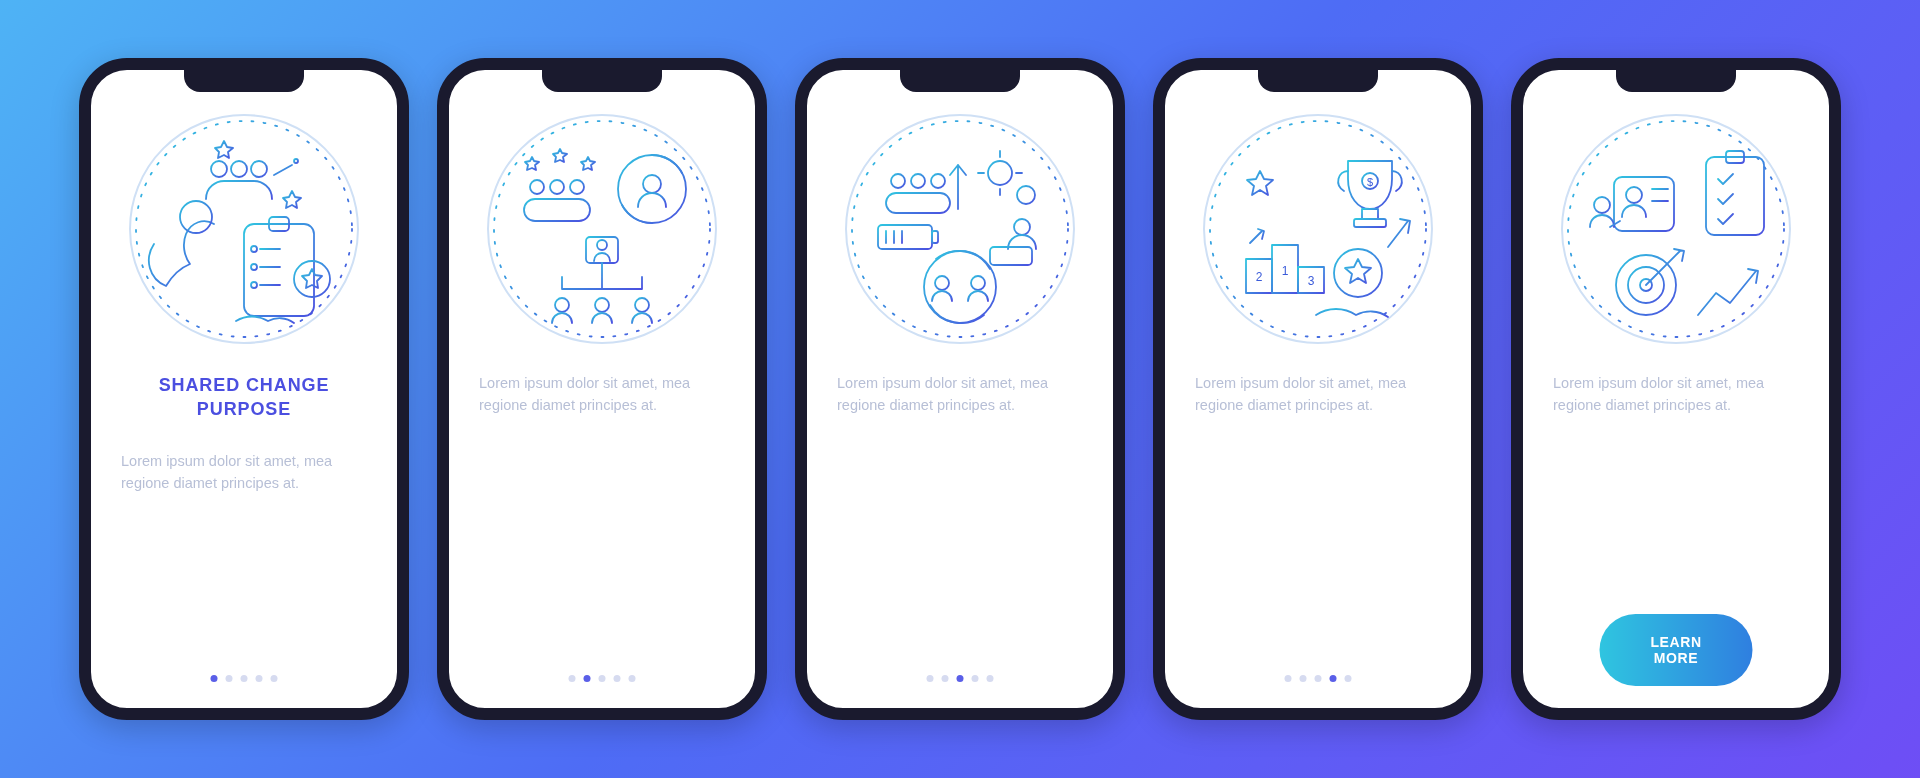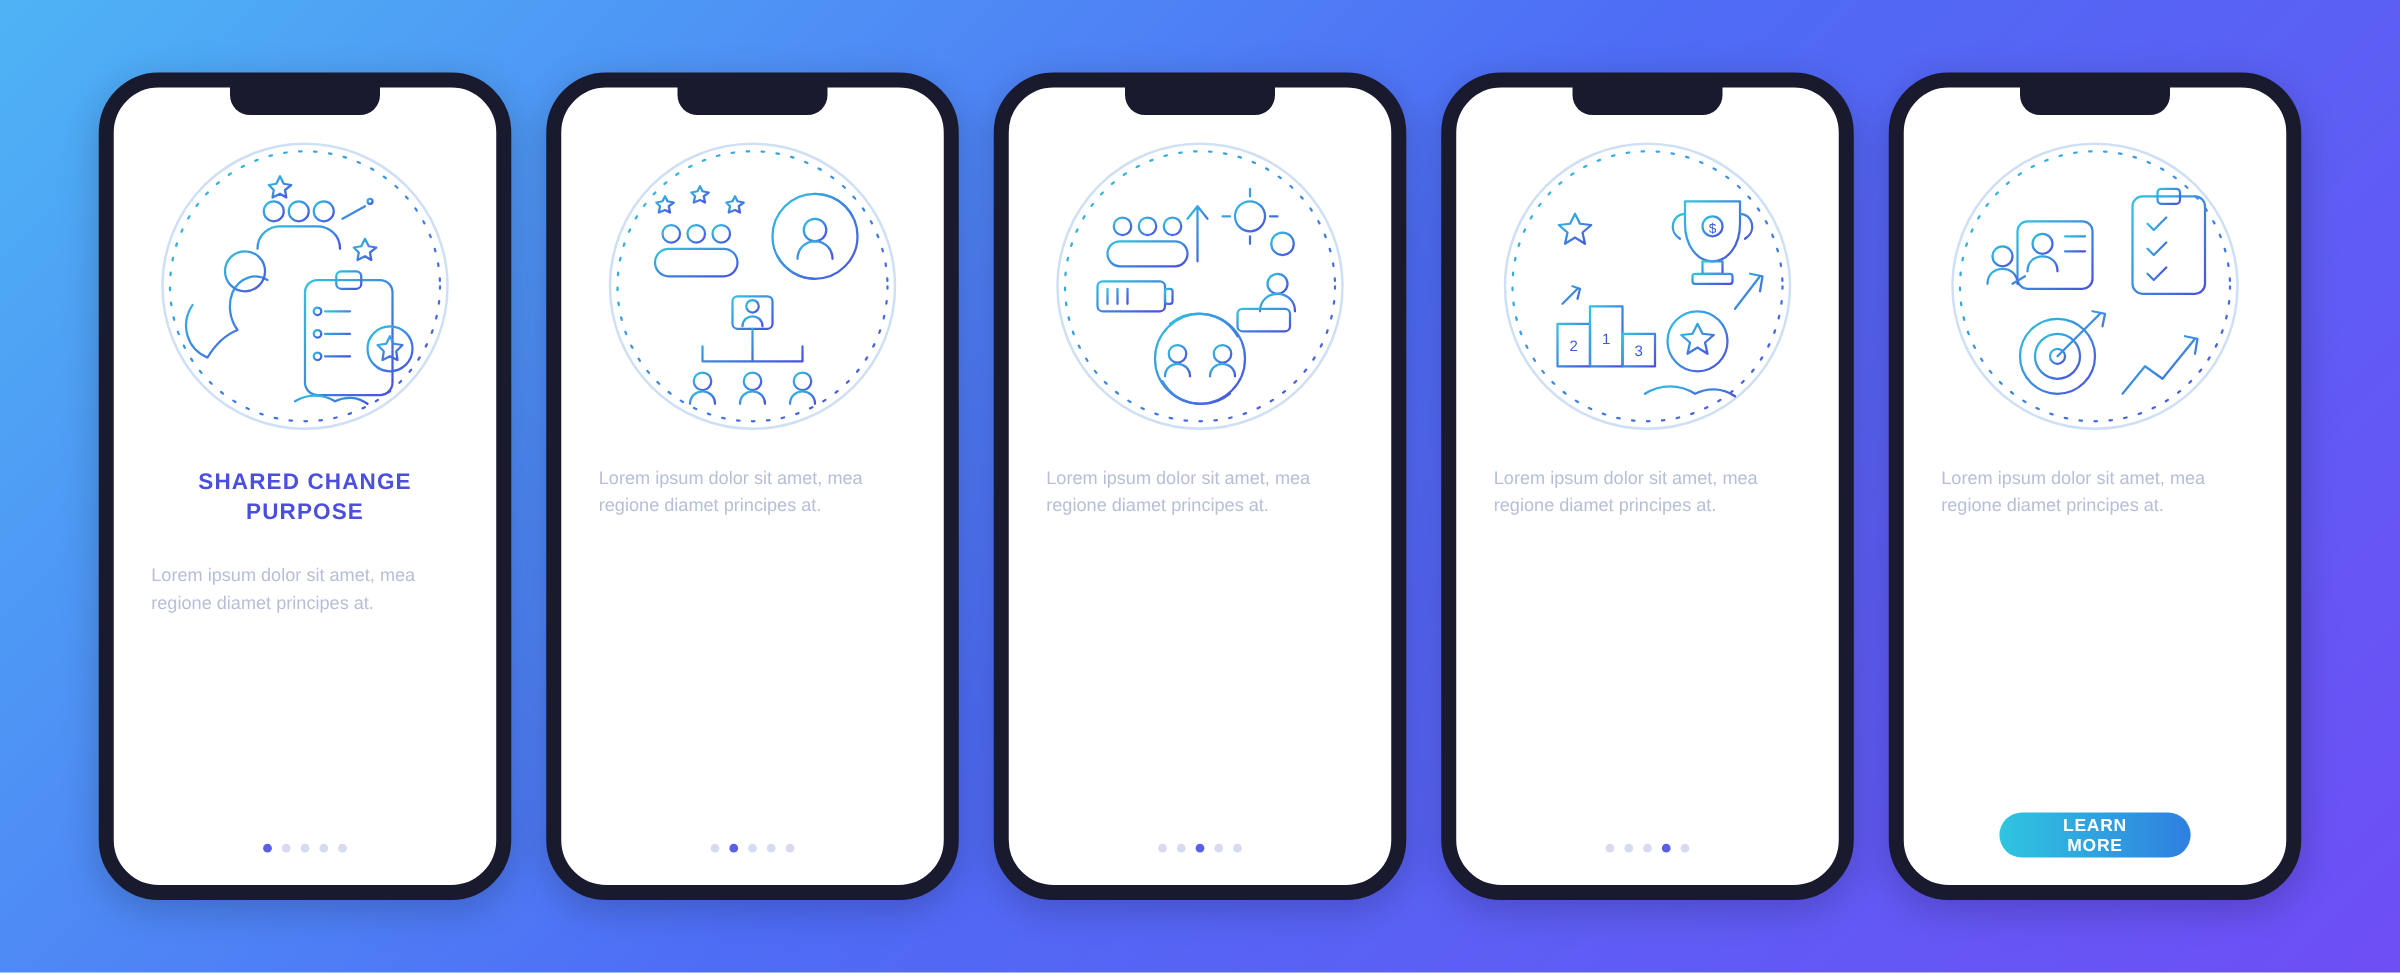--- a/index.html
+++ b/index.html
@@ -44,21 +44,21 @@
   .dots {
     position: absolute; bottom: 26px; left: 50%; transform: translateX(-50%);
     display: flex; gap: 8px;
   }
   .dot {
     width: 7px; height: 7px; border-radius: 50%; background: #d6dbf0;
   }
   .dot.active { background: #5a5fe8; }
   .cta {
     position:absolute; bottom:22px; left:50%; transform:translateX(-50%);
-    padding: 2px 38px; border-radius: 999px; border:none;
+    padding: 20px 38px; border-radius: 999px; border:none;
     background: linear-gradient(90deg,#2fc5e0,#2f7fe0);
     color:#fff; font-size:14px; font-weight:600; letter-spacing:.6px;
     cursor:pointer;
   }
   .grad-stroke { stroke: url(#lg); stroke-width:1.8; fill:none; stroke-linecap:round; stroke-linejoin:round; }
 </style>
 </head>
 <body>
 
 <svg width="0" height="0" style="position:absolute">

